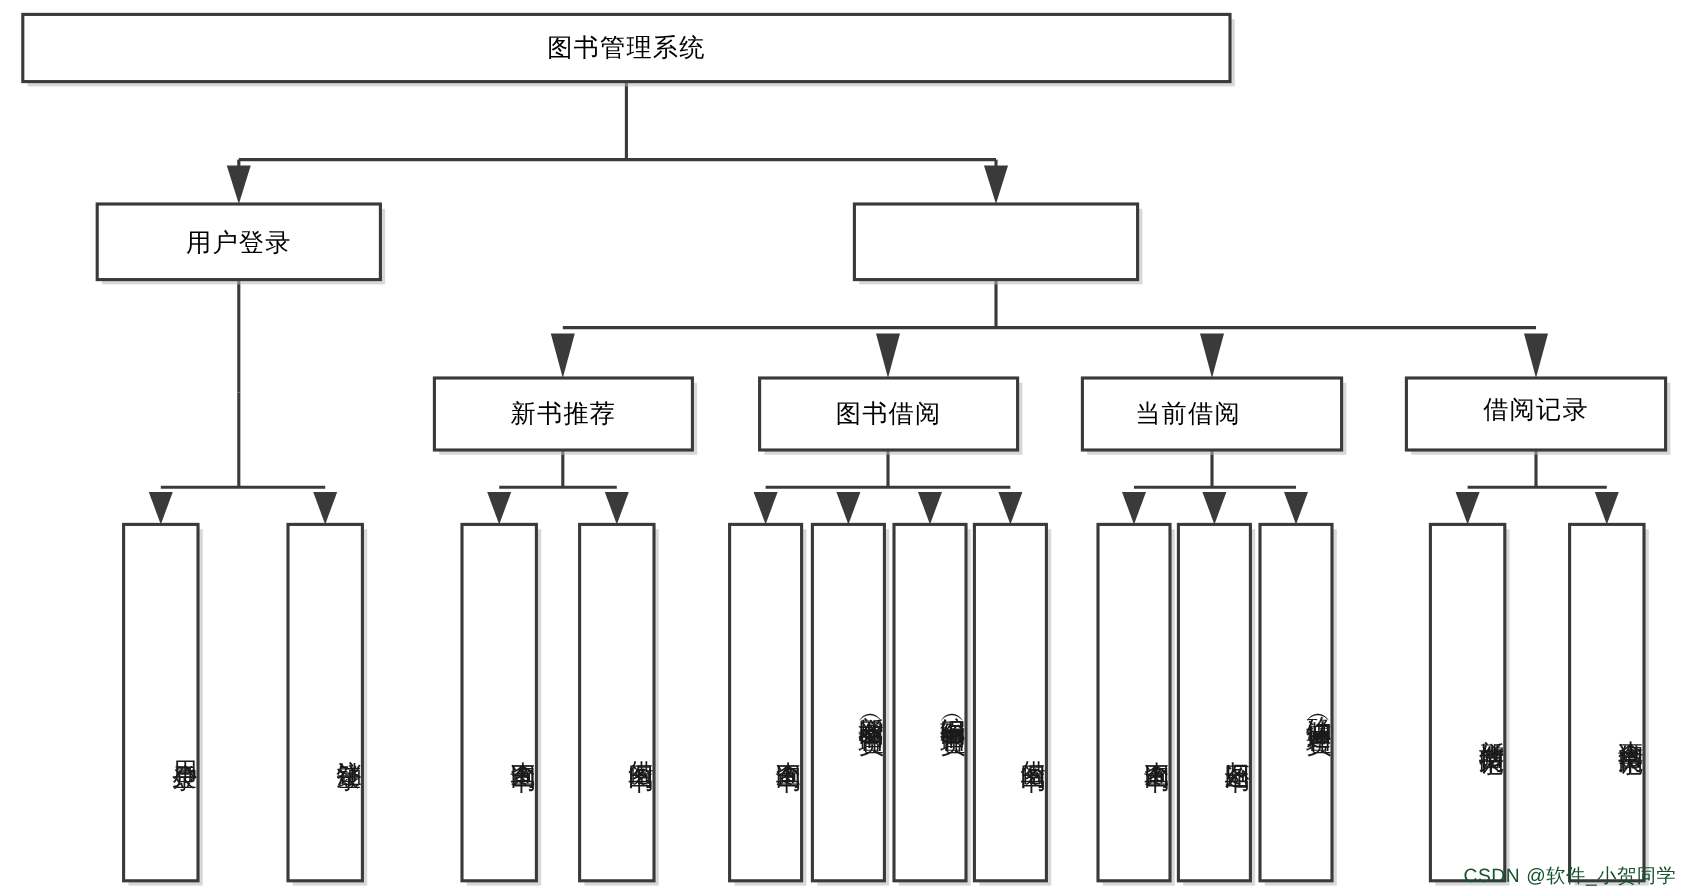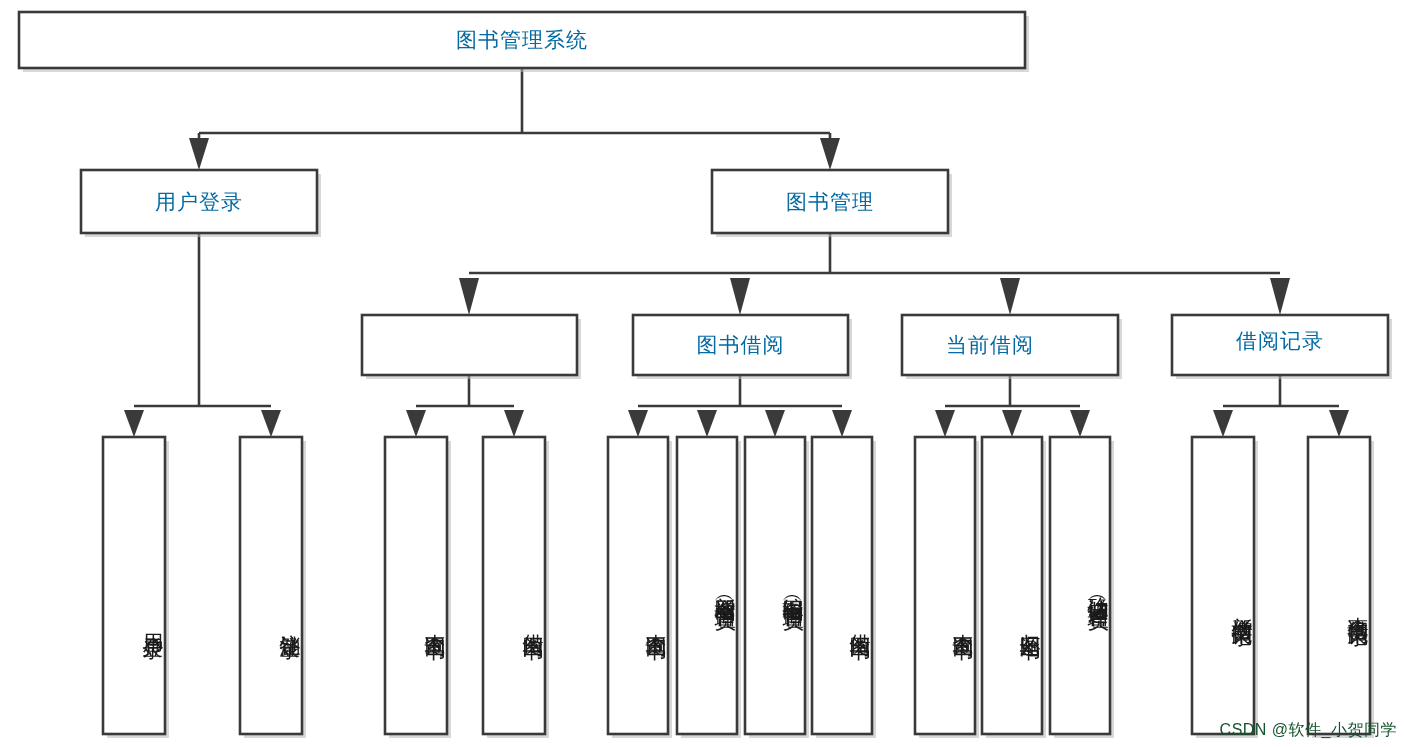--- a/index.html
+++ b/index.html
@@ -58,21 +58,21 @@
     letter-spacing: 2px;
     white-space: nowrap;
     pointer-events: none;
   }
   .hlabel-wrap {
     position: absolute;
     display: flex;
     align-items: center;
     justify-content: center;
     font-size: 21px;
-    color: #0369a1;
+    color: #000000;
     letter-spacing: 1px;
     white-space: nowrap;
     pointer-events: none;
   }
   #watermark {
     position: absolute;
     right: 8px;
     bottom: 6px;
     font-size: 16px;
     color: #14532d;
@@ -226,22 +226,22 @@
     </g>
     <g>
       <rect class="node-shadow" x="1312" y="441" width="62" height="297"></rect>
       <rect class="node-box" x="1308" y="437" width="62" height="297"></rect>
     </g>
   </svg>
 
   <div class="hlabel-wrap" style="left:19px; top:12px; width:1006px; height:56px;">图书管理系统</div>
 
   <div class="hlabel-wrap" style="left:81px; top:170px; width:236px; height:63px;">用户登录</div>
-  <div class="hlabel-wrap" style="left:712px; top:170px; width:236px; height:63px;">图书管理</div>
-
+
+  <div class="hlabel-wrap" style="left:362px; top:315px; width:215px; height:60px;">新书推荐</div>
   <div class="hlabel-wrap" style="left:633px; top:315px; width:215px; height:60px;border-radius:20px;">图书借阅</div>
   <div class="hlabel-wrap" style="left:902px; top:315px; width:176px; height:60px;">当前借阅</div>
   <div class="hlabel-wrap" style="left:1172px; top:315px; width:216px; height:52px;">借阅记录</div>
 
   <div class="vlabel-wrap" style="left:103px; top:508px; width:62px; height:226px;">用户登录</div>
   <div class="vlabel-wrap" style="left:240px; top:508px; width:62px; height:226px;">注销登录</div>
   <div class="vlabel-wrap" style="left:385px; top:508px; width:62px; height:226px;">查询图书</div>
   <div class="vlabel-wrap" style="left:483px; top:508px; width:62px; height:226px;">借阅图书</div>
   <div class="vlabel-wrap" style="left:608px; top:508px; width:60px; height:226px;">查询图书</div>
   <div class="vlabel-wrap" style="left:677px; top:444px; width:60px; height:290px;">新增图书（管理员）</div>

